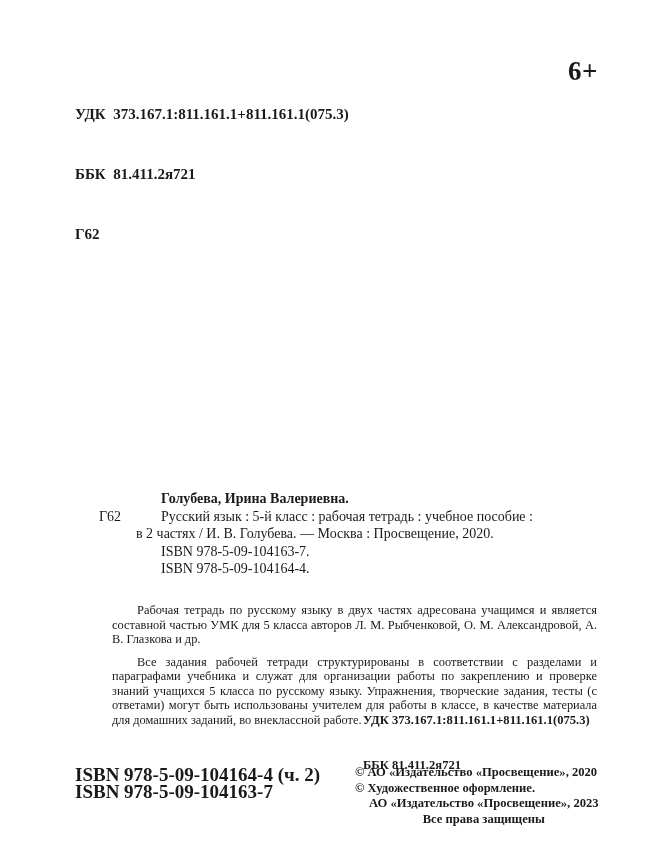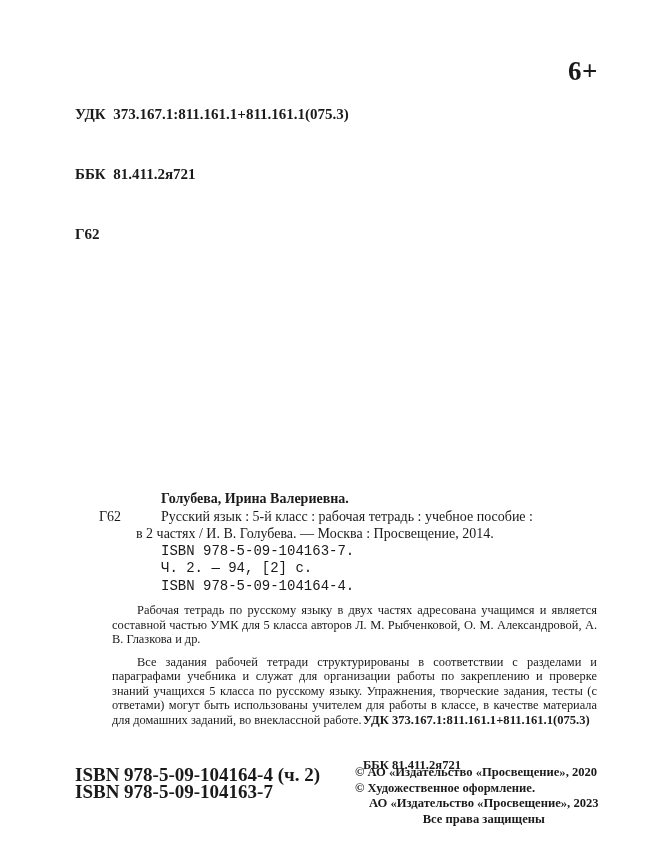--- a/index.html
+++ b/index.html
@@ -56,21 +56,21 @@
   .catalog .title-row {
     position: relative;
   }
   .catalog .title-row .code {
     position: absolute;
     left: 0;
     top: 0;
   }
   .catalog .title-line1 { padding-left: 62px; }
   .catalog .title-line2 { padding-left: 37px; }
-  .catalog .ind { padding-left: 62px; font-family: Liberation Mono, monospace; }
+  .catalog .ind { padding-left: 62px; }
 
   
   .annotation {
     position: absolute;
     left: 112px;
     top: 595px;
     width: 485px;
     font-size: 12.4px;
     line-height: 14.5px;
     text-align: justify;
@@ -125,23 +125,22 @@
   </div>
 
   <div class="age-badge">6+</div>
 
   <div class="catalog">
     <div class="author">Голубева, Ирина Валериевна.</div>
     <div class="title-row">
       <span class="code">Г62</span>
       <div class="title-line1">Русский язык : 5-й класс : рабочая тетрадь : учебное пособие :</div>
     </div>
-    <div class="title-line2">в 2 частях / И. В. Голубева. — Москва : Просвещение, 2014.</div>
+    <div class="title-line2">в 2 частях / И. В. Голубева. — Москва : Просвещение, 2020.</div>
     <div class="ind">ISBN 978-5-09-104163-7.</div>
-    <div class="ind">Ч. 2. — 94, [2] с.</div>
     <div class="ind">ISBN 978-5-09-104164-4.</div>
   </div>
 
   <div class="annotation">
     <p>Рабочая тетрадь по русскому языку в двух частях адресована учащимся и является составной частью УМК для 5 класса авторов Л. М. Рыбченковой, О. М. Александровой, А. В. Глазкова и др.</p>
     <p>Все задания рабочей тетради структурированы в соответствии с разделами и параграфами учебника и служат для организации работы по закреплению и проверке знаний учащихся 5 класса по русскому языку. Упражнения, творческие задания, тесты (с ответами) могут быть использованы учителем для работы в классе, в качестве материала для домашних заданий, во внеклассной работе.</p>
   </div>
 
   <div class="class-right">
     <div>УДК 373.167.1:811.161.1+811.161.1(075.3)</div>

